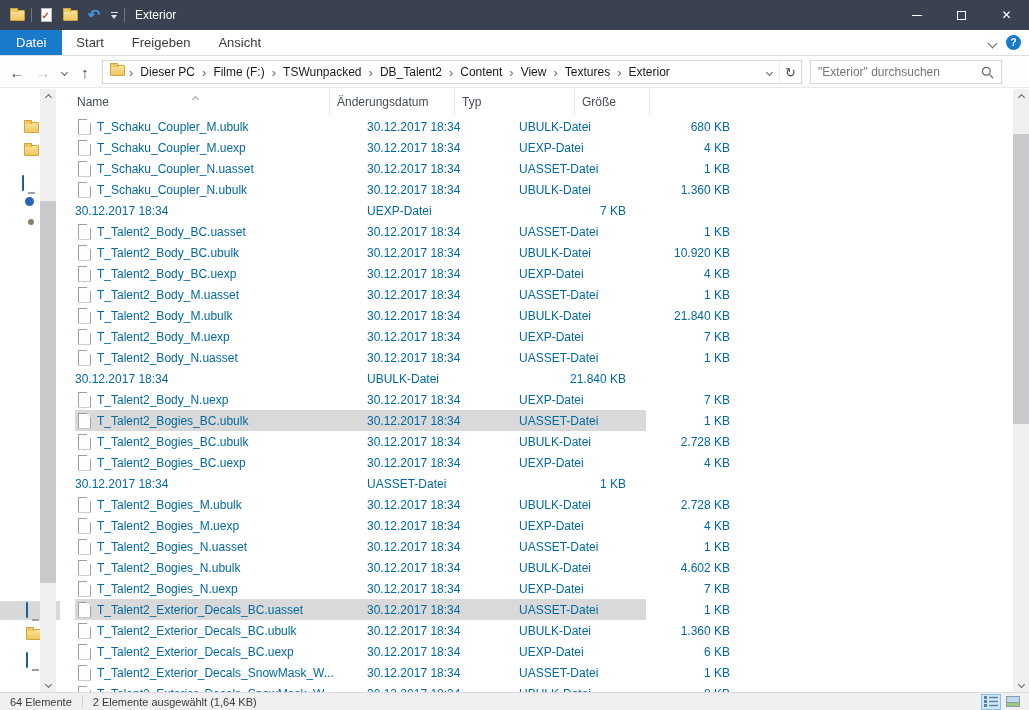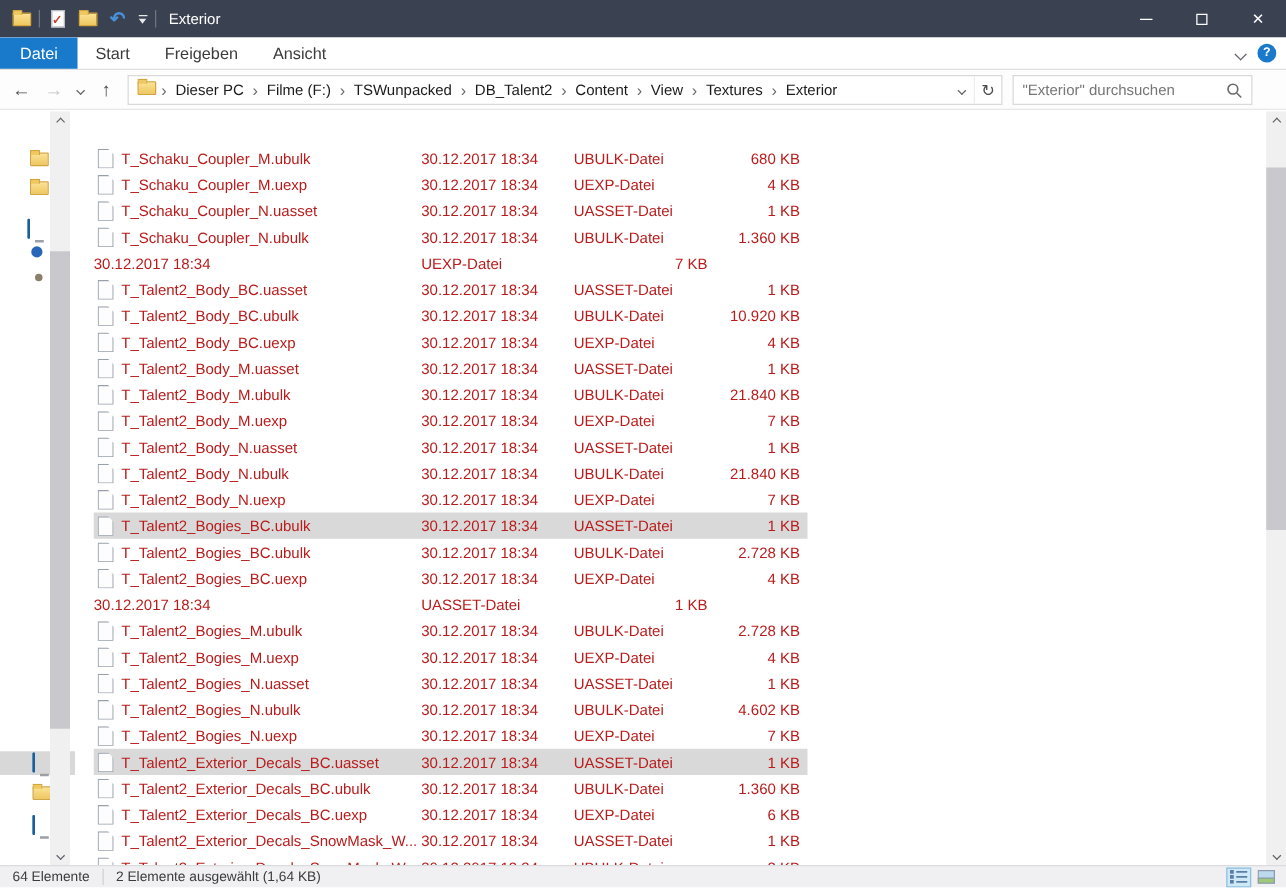--- a/index.html
+++ b/index.html
@@ -94,21 +94,21 @@
   .filearea{ position:absolute; left:60px; top:0; width:953px; height:100%; background:#fff; }
   .lheader{ height:26px; display:flex; padding-left:15px; align-items:stretch; position:relative; font-size:12px; color:#454c57; }
   .hcol{ display:flex; align-items:center; padding-left:7px; border-right:1px solid #e5e5e5; }
   .hcol.c1{ width:255px; padding-left:2px; }
   .hcol.c2{ width:125px; } .hcol.c3{ width:120px; } .hcol.c4{ width:75px; }
   .sort-caret{ position:absolute; left:133px; top:2px; }
   .sort-caret .chev{ border-color:#9aa0a6; }
 
   .flist{ position:absolute; top:27px; left:0; right:0; bottom:0; overflow:hidden; }
   .frow{ width:571px; height:21px; margin-left:15px; display:grid;
-    grid-template-columns:262px 122px 113px 74px; align-items:center; font-size:12px; color:#b91c1c; }
+    grid-template-columns:262px 122px 113px 74px; align-items:center; font-size:12px; color:#0369a1;gap:30px; }
   .frow.sel{ background:var(--selection); }
   .c-name{ display:flex; align-items:center; padding-left:3px; overflow:hidden; white-space:nowrap; }
   .file-ico{ flex:0 0 13px; width:13px; height:16px; margin-right:6px; background:#fdfdfd; border:1px solid #98a0ac;
     clip-path:polygon(0 0, 8px 0, 13px 5px, 13px 16px, 0 16px); }
   .c-date,.c-type{ white-space:nowrap; overflow:hidden; }
   .c-size{ text-align:right; padding-right:6px; white-space:nowrap; }
 
   
   .statusbar{ position:absolute; bottom:0; left:0; width:1029px; height:18px; background:var(--statusbg);
     border-top:1px solid #dcdce0; display:flex; align-items:center; font-size:11px; color:#3b3b3b;justify-content:center; }
@@ -224,20 +224,27 @@
           <span class="chev up sm"></span>
         </span>
       <span class="thumb" style="top:112px;height:382px;"></span>
       <span class="arr bot">
           <span class="chev down sm"></span>
         </span>
     </div>
   </div>
 
   <div class="filearea">
+    <div class="lheader">
+      <span class="sort-caret"><span class="chev up sm"></span></span>
+      <span class="hcol c1">Name</span>
+      <span class="hcol c2">Änderungsdatum</span>
+      <span class="hcol c3">Typ</span>
+      <span class="hcol c4">Größe</span>
+    </div>
     <div class="flist">
         <div class="frow">
           <span class="c-name">
             <span class="file-ico"></span>
             <span class="nm">T_Schaku_Coupler_M.ubulk</span>
           </span>
           <span class="c-date">30.12.2017 18:34</span>
           <span class="c-type">UBULK-Datei</span>
           <span class="c-size">680 KB</span>
         </div>
@@ -330,24 +337,20 @@
         <div class="frow">
           <span class="c-name">
             <span class="file-ico"></span>
             <span class="nm">T_Talent2_Body_N.uasset</span>
           </span>
           <span class="c-date">30.12.2017 18:34</span>
           <span class="c-type">UASSET-Datei</span>
           <span class="c-size">1 KB</span>
         </div>
         <div class="frow">
-          <span class="c-name">
-            <span class="file-ico"></span>
-            <span class="nm">T_Talent2_Body_N.ubulk</span>
-          </span>
           <span class="c-date">30.12.2017 18:34</span>
           <span class="c-type">UBULK-Datei</span>
           <span class="c-size">21.840 KB</span>
         </div>
         <div class="frow">
           <span class="c-name">
             <span class="file-ico"></span>
             <span class="nm">T_Talent2_Body_N.uexp</span>
           </span>
           <span class="c-date">30.12.2017 18:34</span>

